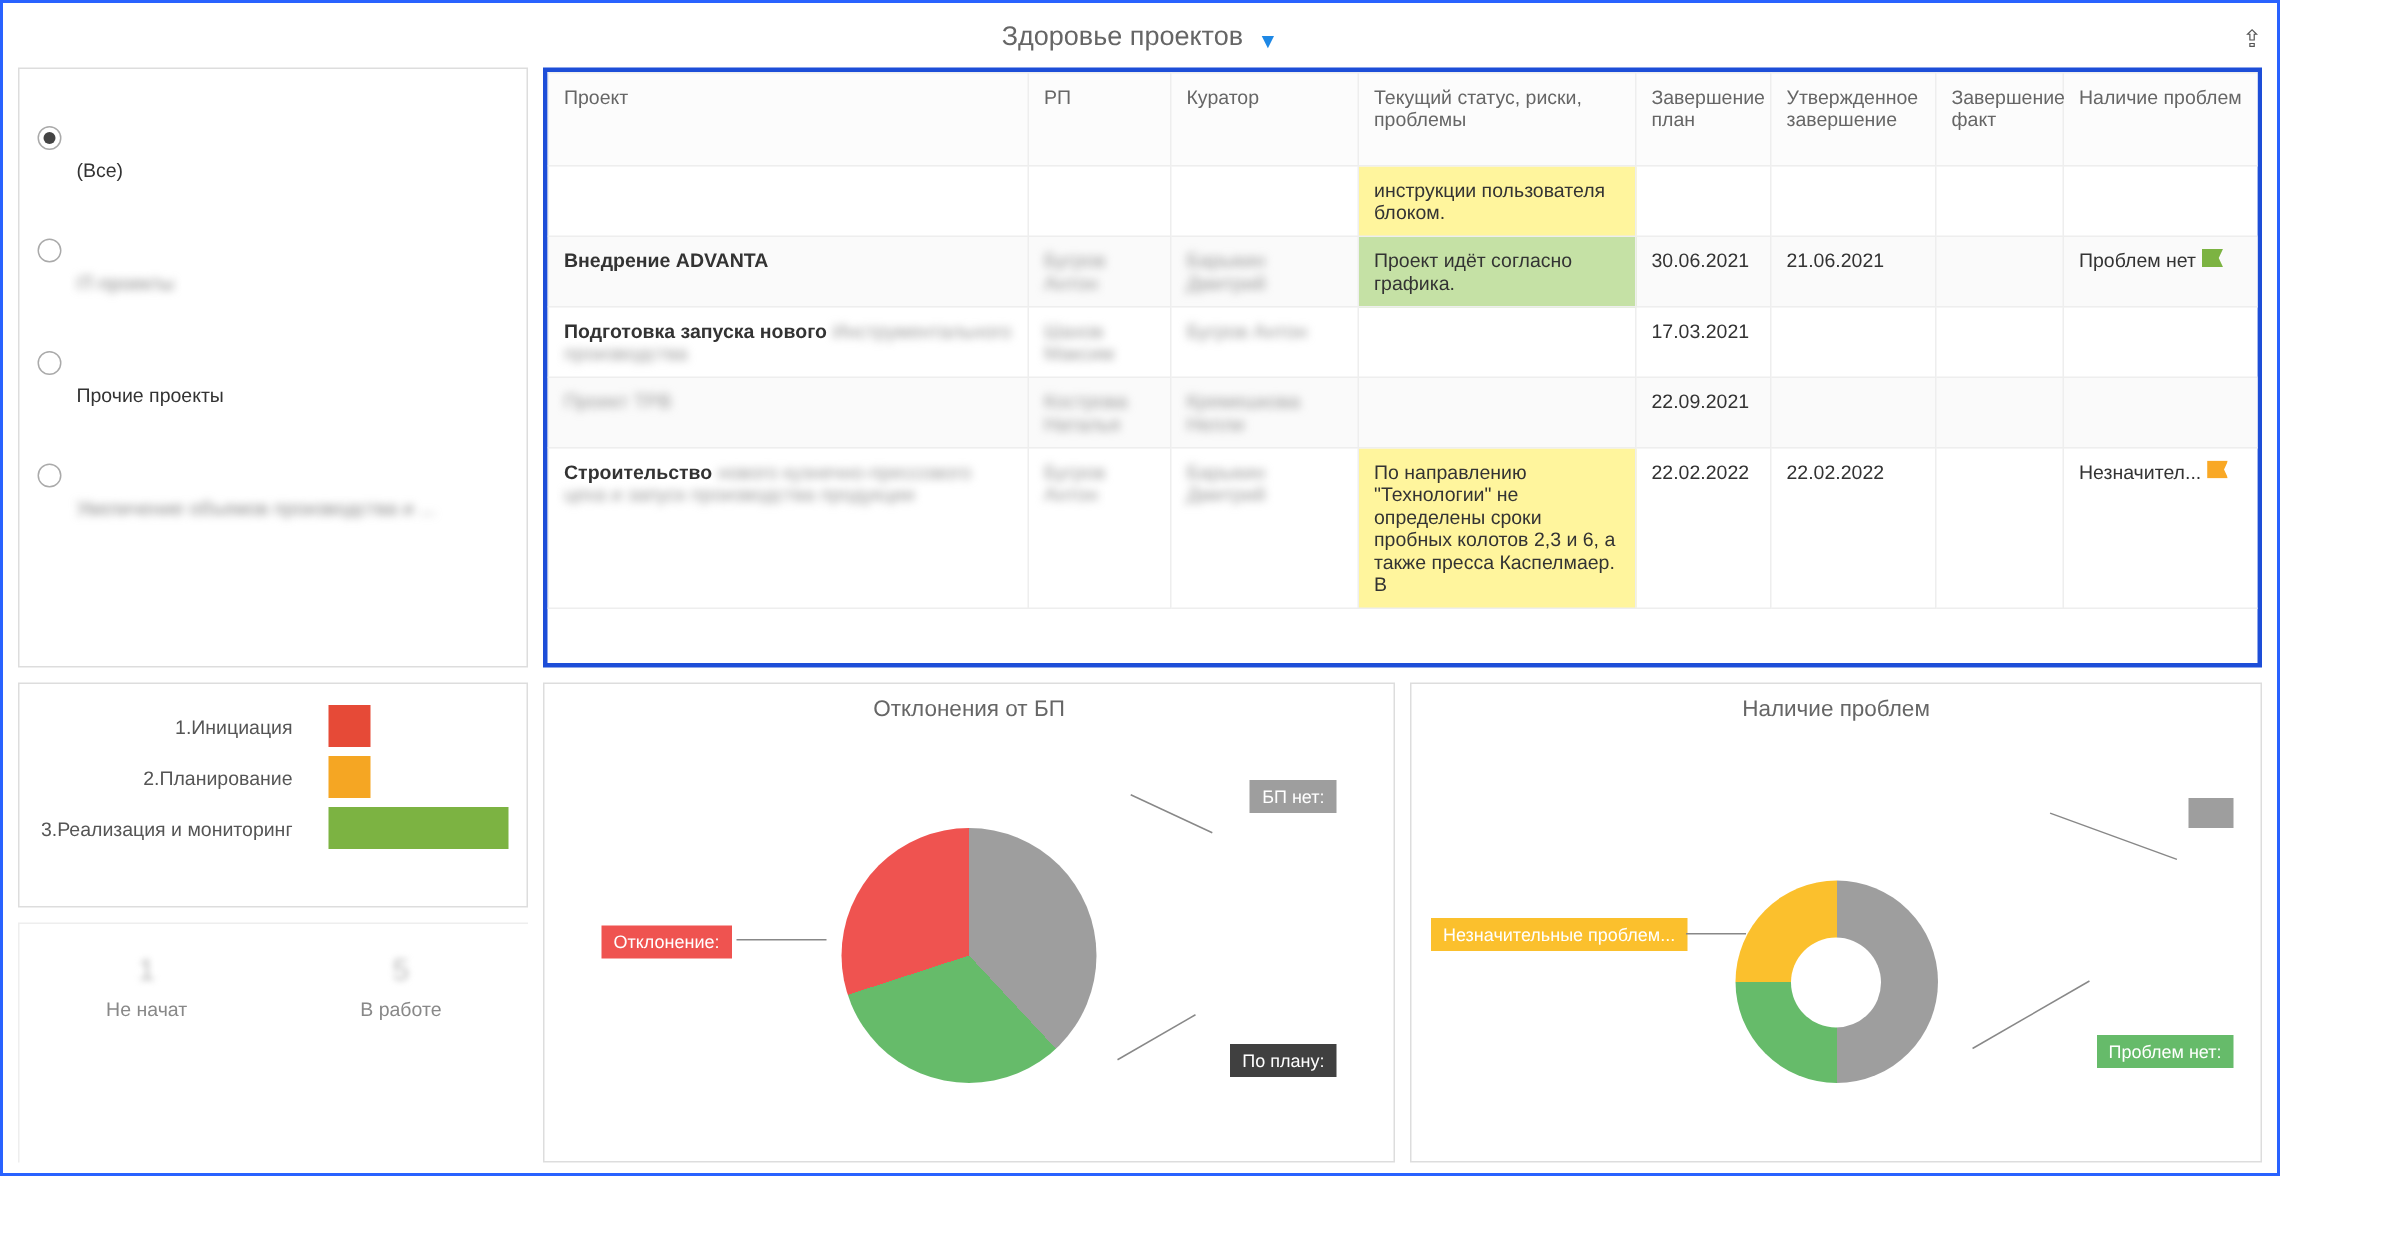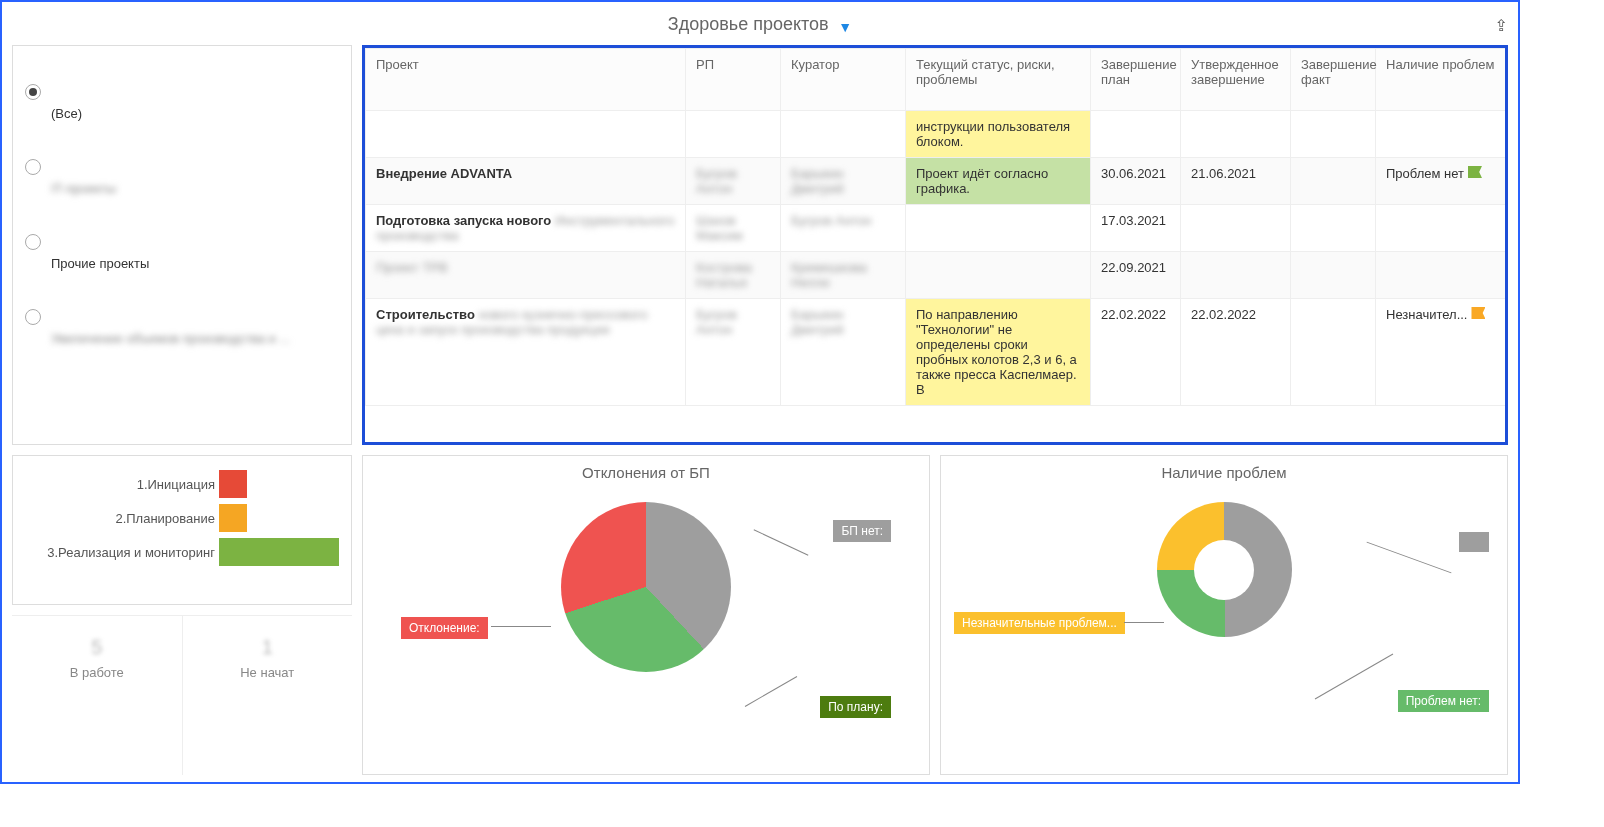--- a/index.html
+++ b/index.html
@@ -120,21 +120,21 @@
     padding: 8px 6px;
   }
   .stage-row {
     display: flex;
     align-items: center;
     margin: 6px 0;
   }
   .stage-label {
     width: 200px;
     text-align: right;
-    padding-right: 4px;
+    padding-right: 24px;
     color: #555;
     font-size: 13px;
   }
   .stage-bar {
     height: 28px;
     display: flex;
     align-items: center;
     justify-content: center;
     color: #fff;
   }
@@ -177,21 +177,21 @@
   }
   .chart-title {
     text-align: center;
     font-size: 15px;
     color: #666;
     margin-bottom: 21px;
   }
   .pie-wrap {
     display: flex;
     justify-content: center;
-    align-items: flex-start;
+    align-items: flex-end;
     height: 220px;
     position: relative;
   }
   .pie {
     width: 170px; height: 170px;
     border-radius: 50%;
   }
   .donut-hole {
     position: absolute;
     width: 60px; height: 60px;
@@ -347,21 +347,21 @@
         <div class="pie" style="background: conic-gradient(#9e9e9e 0deg 137deg, #66bb6a 137deg 252deg, #ef5350 252deg 360deg);">
         </div>
         <div class="chart-label" style="background:#9e9e9e; top:18px; right:30px;">
           <span>БП нет:</span>
         </div>
         <div class="lead" style="width:60px; top:40px; right:110px; transform:rotate(25deg);"></div>
         <div class="chart-label" style="background:#ef5350; top:115px; left:30px;">
           <span>Отклонение:</span>
         </div>
         <div class="lead" style="width:60px; top:124px; left:120px;"></div>
-        <div class="chart-label" style="background:#4d7c0f; bottom:4px; right:30px;">
+        <div class="chart-label" style="background:#404040; bottom:4px; right:30px;">
           <span>По плану:</span>
         </div>
         <div class="lead" style="width:60px; bottom:30px; right:120px; transform:rotate(-30deg);"></div>
       </div>
     </div>
 
     <div class="chart-card">
       <div class="chart-title">Наличие проблем</div>
       <div class="pie-wrap">
         <div style="position:relative;">
@@ -380,23 +380,23 @@
         <div class="chart-label" style="background:#66bb6a; bottom:10px; right:10px;">
           <span>Проблем нет:</span>
         </div>
         <div class="lead" style="width:90px; bottom:45px; right:100px; transform:rotate(-30deg);"></div>
       </div>
     </div>
 
   </div>
 
   <div class="kpi-panel">
+    <div class="kpi-item" style="border-left:1px solid #eee;">
+      <div class="kpi-val">1</div>
+      <div class="kpi-lab">Не начат</div>
+    </div>
     <div class="kpi-item">
       <div class="kpi-val">5</div>
       <div class="kpi-lab">В работе</div>
     </div>
-    <div class="kpi-item" style="border-left:1px solid #eee;">
-      <div class="kpi-val">1</div>
-      <div class="kpi-lab">Не начат</div>
-    </div>
   </div>
 
 </div>
 
 </body></html>

